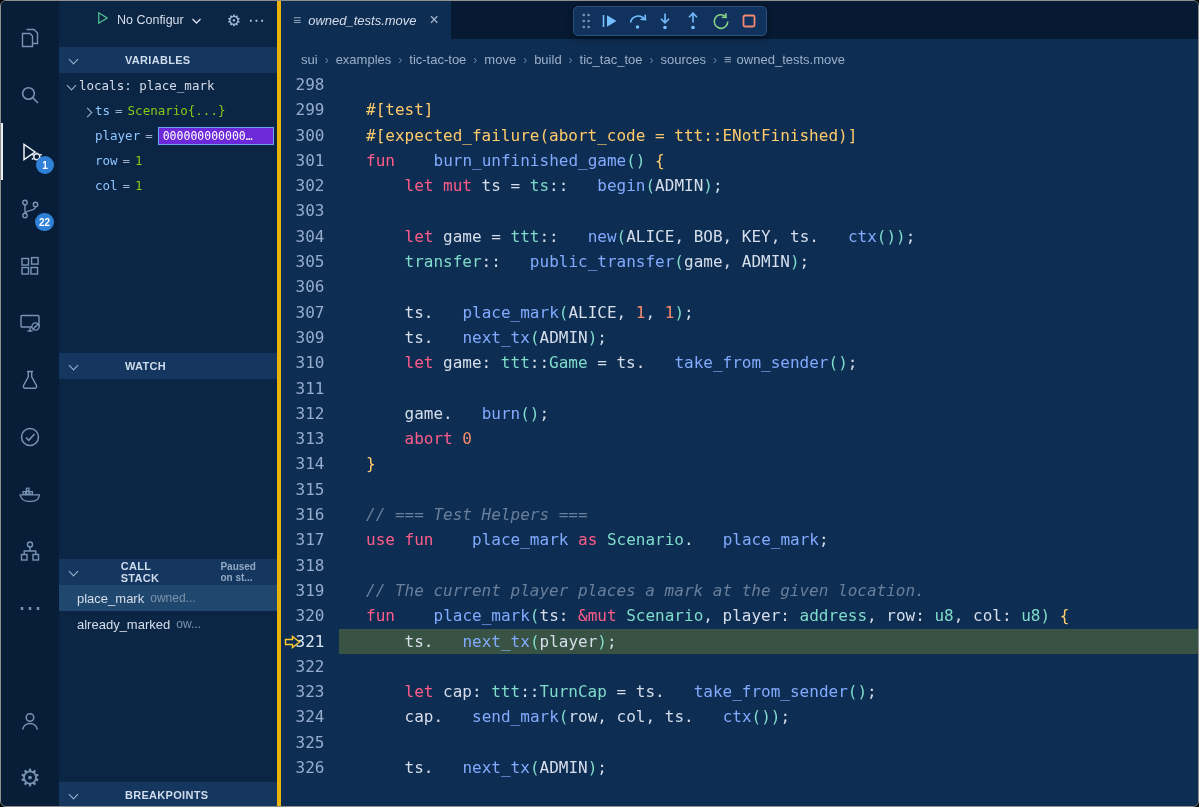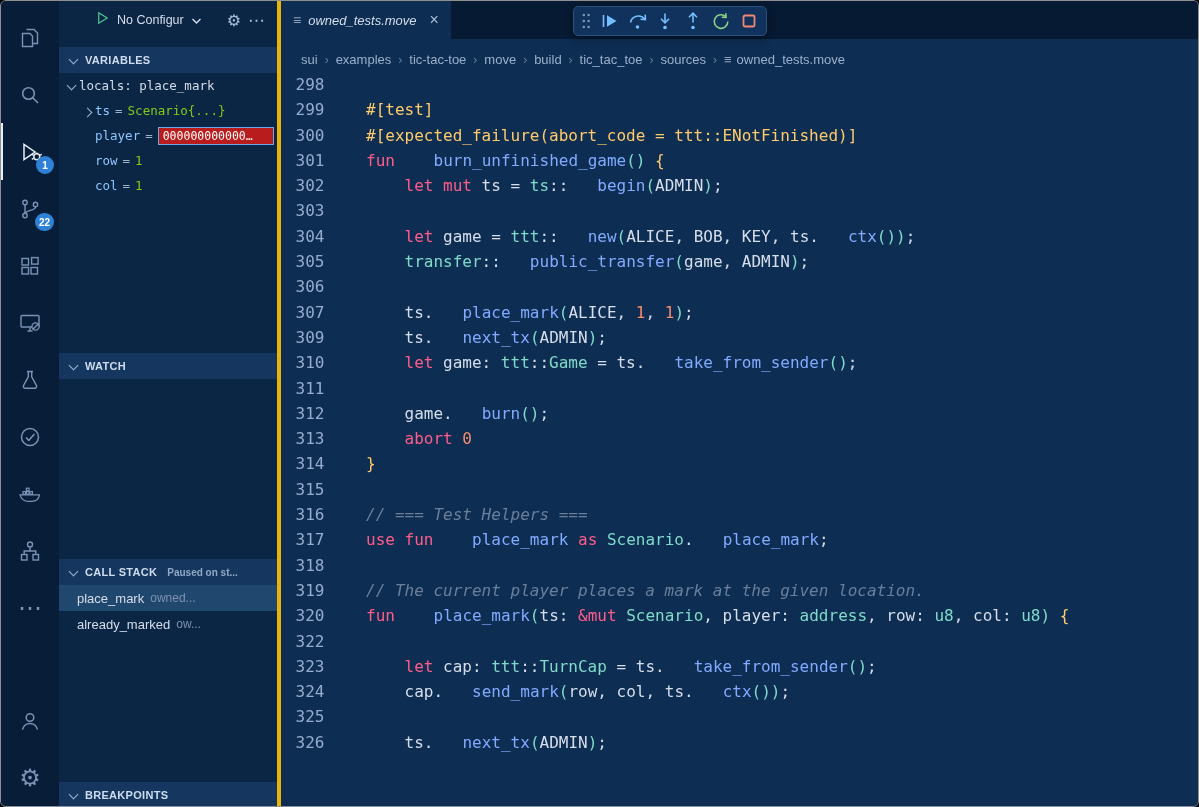--- a/index.html
+++ b/index.html
@@ -16,39 +16,39 @@
   .ab-spacer { margin-top:auto; }
   .glyph { font-size:24px; line-height:1; }
 
   
   .sidebar { width:222px; flex-shrink:0; background:#0b2545; position:relative; border-right:4px solid #eab308; color:#d6deeb; }
   .sb-toolbar { height:38px; display:flex; align-items:center; padding:0 10px 0 36px; gap:7px; }
   .cfg-label { font-size:12.5px; color:#d6deeb; white-space:nowrap; }
   .sb-gear { margin-left:auto; font-size:16px; color:#a8c0dc; cursor:pointer; }
   .sb-dots { font-size:17px; color:#a8c0dc; cursor:pointer; padding-right:2px; }
 
-  .sb-header { position:absolute; left:0; right:0; height:26px; background:#15365e; display:flex; align-items:center; padding:0 8px; font-size:11px; font-weight:bold; color:#cfdced; letter-spacing:.3px; cursor:pointer; }
+  .sb-header { position:absolute; left:0; right:0; height:26px; background:#15365e; display:flex; align-items:center; padding:0 8px; font-size:11px; font-weight:bold; color:#cfdced; letter-spacing:.3px; cursor:pointer;gap:40px; }
   .sb-header .chev { margin-right:4px; }
   .sb-status { font-size:10px; font-weight:bold; color:#92a9c4; margin-left:10px; letter-spacing:0; }
 
   .chev { display:inline-block; width:14px; height:10px; position:relative; }
   .chev::before { content:""; position:absolute; left:3px; top:1px; width:6px; height:6px; border-right:1.5px solid #9fb5d0; border-bottom:1.5px solid #9fb5d0; }
   .chev-down::before { transform:rotate(45deg); }
   .chev-right::before { transform:rotate(-45deg); top:3px; }
 
   .vars-list { position:absolute; top:72px; left:0; right:0; font-family:"DejaVu Sans Mono", monospace; font-size:12.5px; }
   .tree-row { height:25px; display:flex; align-items:center; cursor:pointer; white-space:nowrap; overflow:hidden; }
   .tree-row .chev { flex-shrink:0; }
   .scope-row { padding-left:6px; color:#d6deeb; }
   .var-row { padding-left:22px; }
   .var-row .no-chev { width:14px; flex-shrink:0; }
   .var-name { color:#8fc7ff; }
   .var-eq { color:#9fb0c7; margin:0 5px; }
   .var-val { color:#84cc16; }
-  .var-box { flex:1; margin-right:3px; background:#b91c1c; border:1px solid #69a7ea; color:#ffffff; font-size:11.5px; padding:1px 4px; overflow:hidden; white-space:nowrap; }
+  .var-box { flex:1; margin-right:3px; background:#6d28d9; border:1px solid #69a7ea; color:#ffffff; font-size:11.5px; padding:1px 4px; overflow:hidden; white-space:nowrap; }
 
   .stack-list { position:absolute; top:584px; left:0; right:0; font-size:13px; }
   .stack-row { height:26px; display:flex; align-items:center; padding-left:18px; cursor:pointer; white-space:nowrap; overflow:hidden; }
   .stack-row.selected { background:#20476e; }
   .frame-name { color:#d6deeb; }
   .frame-detail { color:#7d93ad; margin-left:6px; font-size:12px; }
 
   
   .editor { flex:1; display:flex; flex-direction:column; position:relative; background:#0e2d52; min-width:0; }
   .tabbar { height:38px; background:#071a33; display:flex; align-items:stretch; position:relative; flex-shrink:0; }
@@ -456,20 +456,26 @@
             <div class="linetext">&nbsp;</div>
           </div>
           <div class="code-row">
             <div class="gutter"><span>319</span></div>
             <div class="linetext"><span class="tok-cm">// The current player places a mark at the given location.</span></div>
           </div>
           <div class="code-row">
             <div class="gutter"><span>320</span></div>
             <div class="linetext"><span class="tok-kw">fun </span><span class="tok-fn">place_mark</span><span class="tok-pn">(</span><span class="tok-vr">ts</span><span class="tok-df">: </span><span class="tok-kw">&amp;mut </span><span class="tok-ty">Scenario</span><span class="tok-df">, </span><span class="tok-vr">player</span><span class="tok-df">: </span><span class="tok-ty">address</span><span class="tok-df">, </span><span class="tok-vr">row</span><span class="tok-df">: </span><span class="tok-ty">u8</span><span class="tok-df">, </span><span class="tok-vr">col</span><span class="tok-df">: </span><span class="tok-ty">u8</span><span class="tok-pn">)</span><span class="tok-df"> </span><span class="tok-br">{</span></div>
           </div>
+          <div class="code-row cur">
+            <div class="gutter"><svg class="cur-arrow" width="17" height="14" viewBox="0 0 17 14">
+                <path d="M1.5 4.5h7v-3l7 5.5-7 5.5v-3h-7z" fill="none" stroke="#ffcc33" stroke-width="1.4"></path>
+              </svg><span>321</span></div>
+            <div class="linetext"><span class="tok-df">    </span><span class="tok-vr">ts</span><span class="tok-df">.</span><span class="tok-fn">next_tx</span><span class="tok-pn">(</span><span class="tok-vr">player</span><span class="tok-pn">)</span><span class="tok-df">;</span></div>
+          </div>
           <div class="code-row">
             <div class="gutter"><span>322</span></div>
             <div class="linetext">&nbsp;</div>
           </div>
           <div class="code-row">
             <div class="gutter"><span>323</span></div>
             <div class="linetext"><span class="tok-df">    </span><span class="tok-kw">let </span><span class="tok-vr">cap</span><span class="tok-df">: </span><span class="tok-ty">ttt</span><span class="tok-df">::</span><span class="tok-ty">TurnCap</span><span class="tok-df"> = </span><span class="tok-vr">ts</span><span class="tok-df">.</span><span class="tok-fn">take_from_sender</span><span class="tok-pn">()</span><span class="tok-df">;</span></div>
           </div>
           <div class="code-row">
             <div class="gutter"><span>324</span></div>

